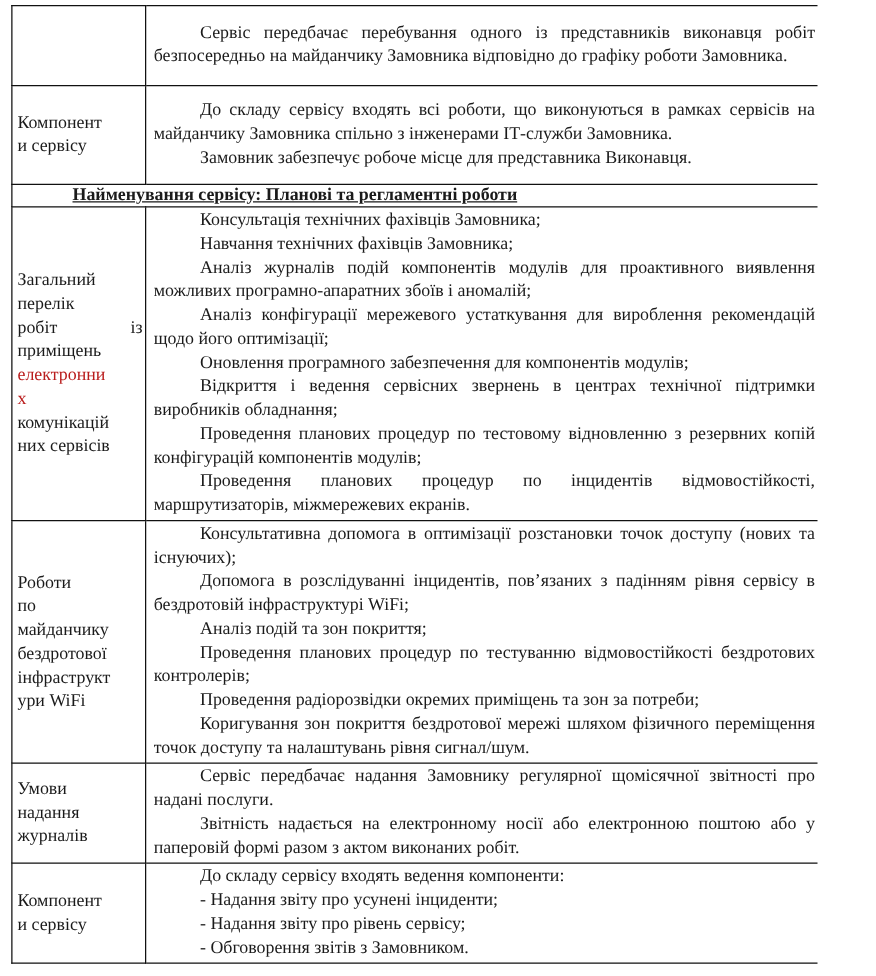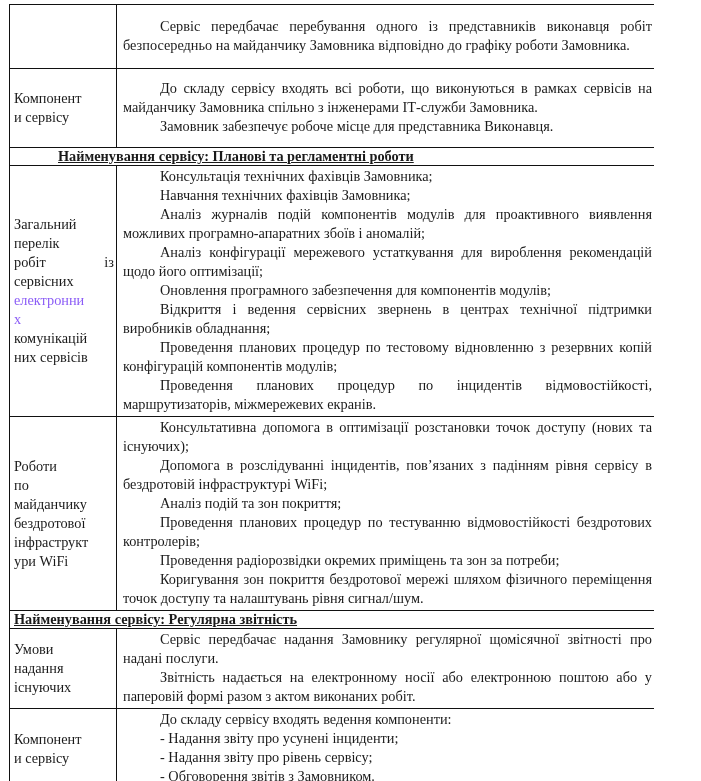--- a/index.html
+++ b/index.html
@@ -57,21 +57,21 @@
     .para.last-line-left { text-align-last: left; }
     .plain-line {
       margin: 0;
       padding-left: 37px;
     }
     .label-line { display: block; }
     .label-line.justify {
       text-align: justify;
       text-align-last: justify;
     }
-    .gray { color: #8b5cf6; }
+    .gray { color: #b91c1c; }
   </style>
 </head>
 <body>
 
 <table class="doc-table">
   <tbody>
 
     <tr style="height:64px;">
       <td class="label"></td>
       <td class="content">
@@ -92,21 +92,21 @@
 
     <tr>
       <td colspan="2" class="section indent">Найменування сервісу: Планові та регламентні роботи</td>
     </tr>
 
     <tr style="height:238px;">
       <td class="label">
         <span class="label-line">Загальний</span>
         <span class="label-line">перелік</span>
         <span class="label-line justify">робіт із</span>
-        <span class="label-line">сервісних</span>
+        <span class="label-line">приміщень</span>
         <span class="label-line gray">електронни</span>
         <span class="label-line gray">х</span>
         <span class="label-line">комунікацій</span>
         <span class="label-line">них сервісів</span>
       </td>
       <td class="content">
         <p class="para">Консультація технічних фахівців Замовника;</p>
         <p class="para">Навчання технічних фахівців Замовника;</p>
         <p class="para last-line-left">Аналіз журналів подій компонентів модулів для проактивного виявлення можливих програмно-апаратних збоїв і аномалій;</p>
         <p class="para last-line-left">Аналіз конфігурації мережевого устаткування для вироблення рекомендацій щодо його оптимізації;</p>
@@ -129,29 +129,26 @@
       <td class="content">
         <p class="para last-line-left">Консультативна допомога в оптимізації розстановки точок доступу (нових та існуючих);</p>
         <p class="para last-line-left">Допомога в розслідуванні інцидентів, пов’язаних з падінням рівня сервісу в бездротовій інфраструктурі WiFi;</p>
         <p class="para">Аналіз подій та зон покриття;</p>
         <p class="para last-line-left">Проведення планових процедур по тестуванню відмовостійкості бездротових контролерів;</p>
         <p class="para">Проведення радіорозвідки окремих приміщень та зон за потреби;</p>
         <p class="para last-line-left">Коригування зон покриття бездротової мережі шляхом фізичного переміщення точок доступу та налаштувань рівня сигнал/шум.</p>
       </td>
     </tr>
 
-    <tr>
-      <td colspan="2" class="section">Найменування сервісу: Регулярна звітність</td>
-    </tr>
 
     <tr style="height:80px;">
       <td class="label">
         <span class="label-line">Умови</span>
         <span class="label-line">надання</span>
-        <span class="label-line">існуючих</span>
+        <span class="label-line">журналів</span>
       </td>
       <td class="content">
         <p class="para last-line-left">Сервіс передбачає надання Замовнику регулярної щомісячної звітності про надані послуги.</p>
         <p class="para last-line-left">Звітність надається на електронному носії або електронною поштою або у паперовій формі разом з актом виконаних робіт.</p>
       </td>
     </tr>
 
     <tr style="height:80px;">
       <td class="label">
         <span class="label-line">Компонент</span>

